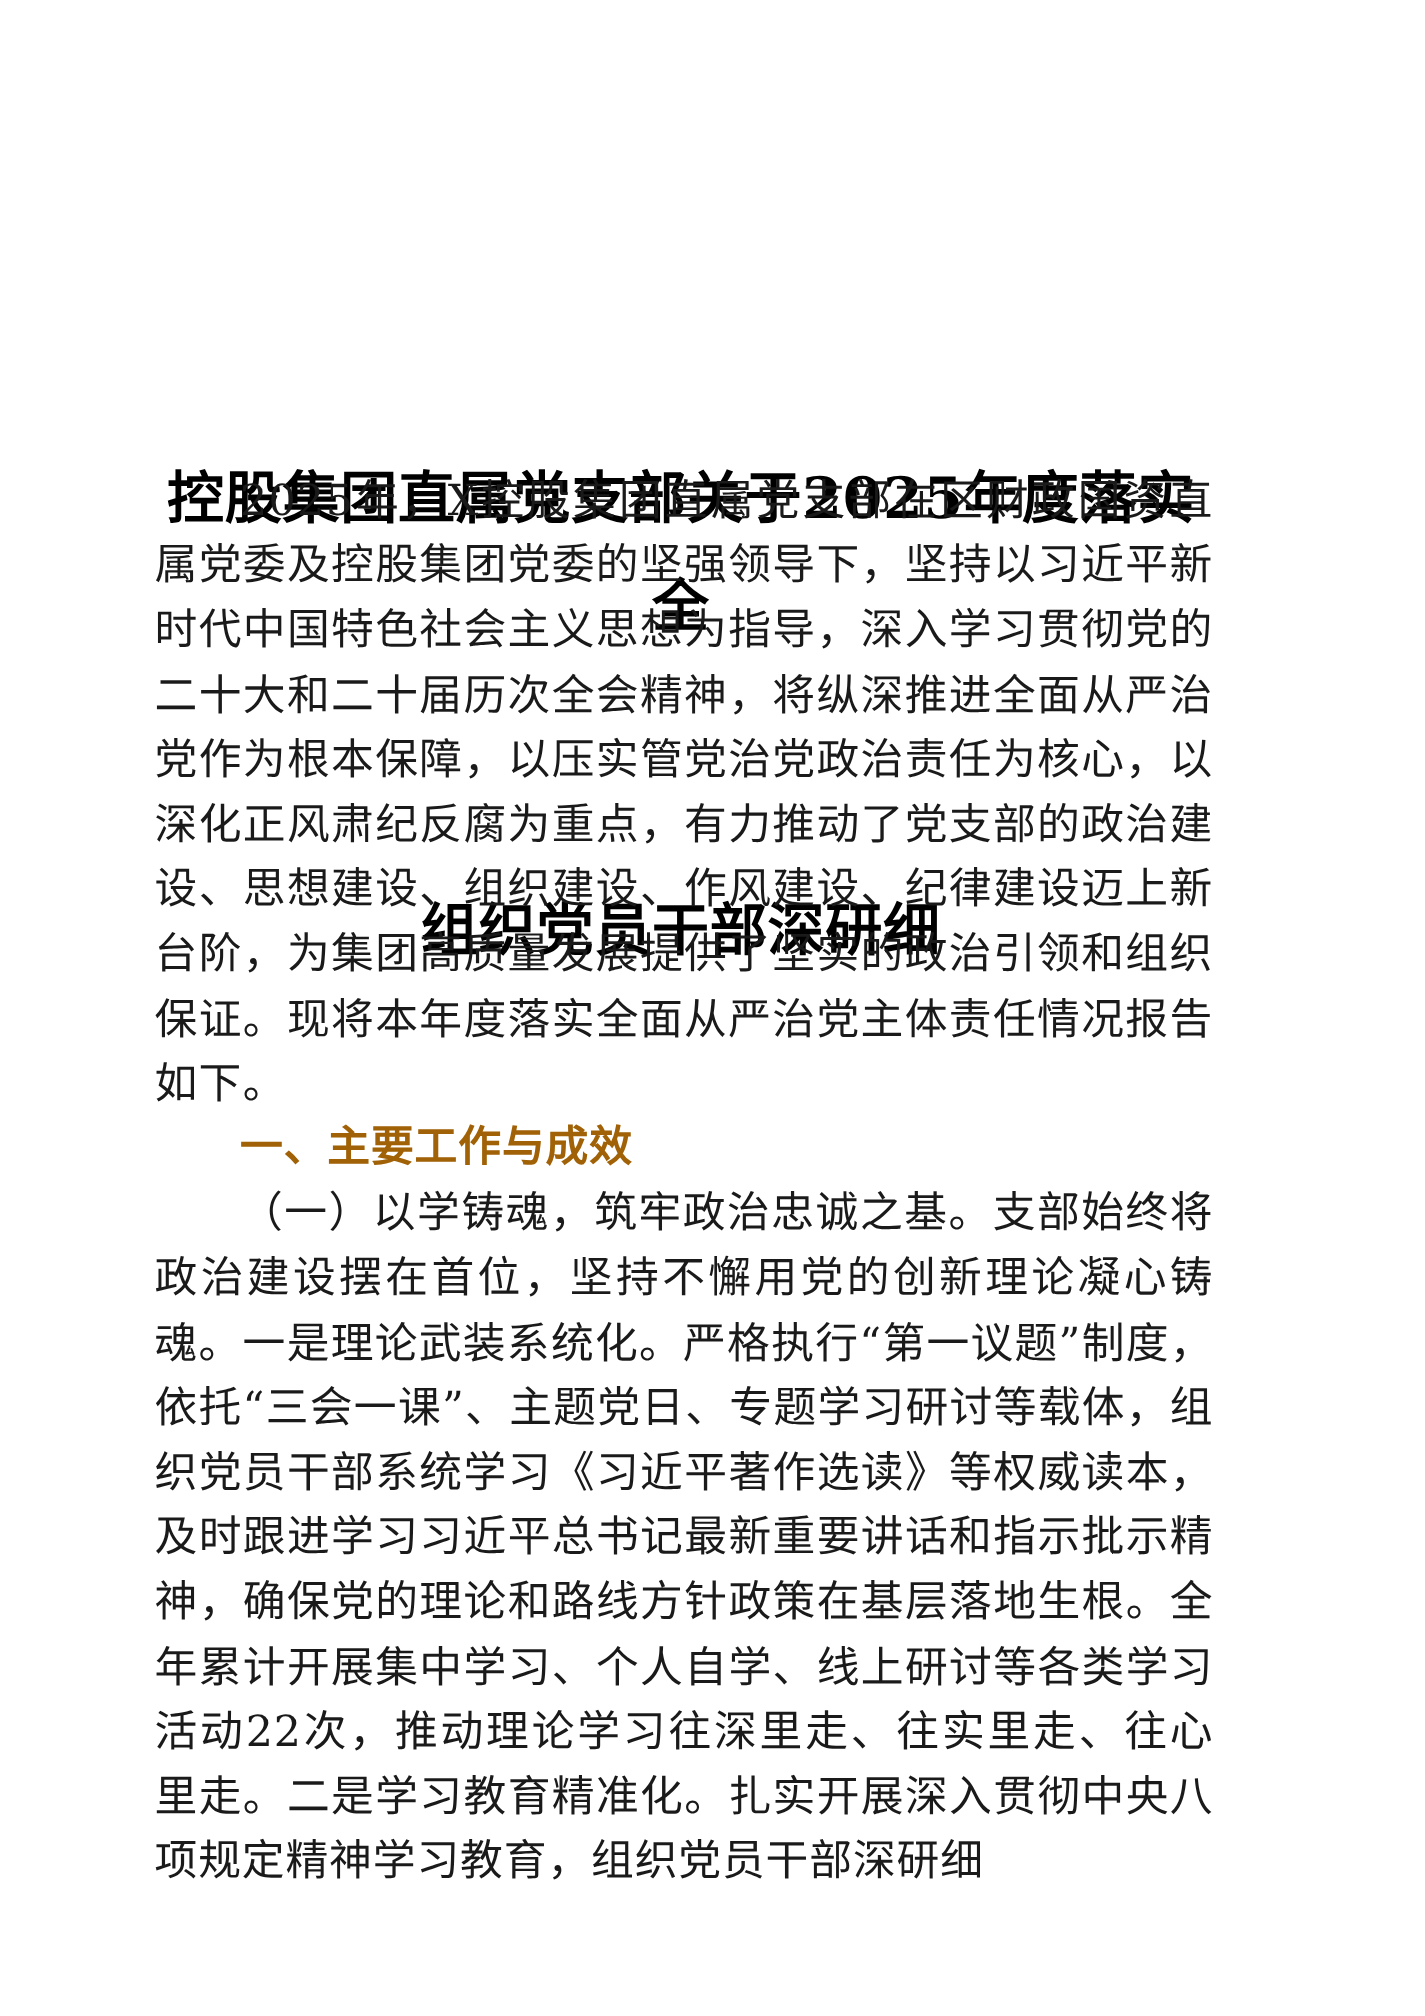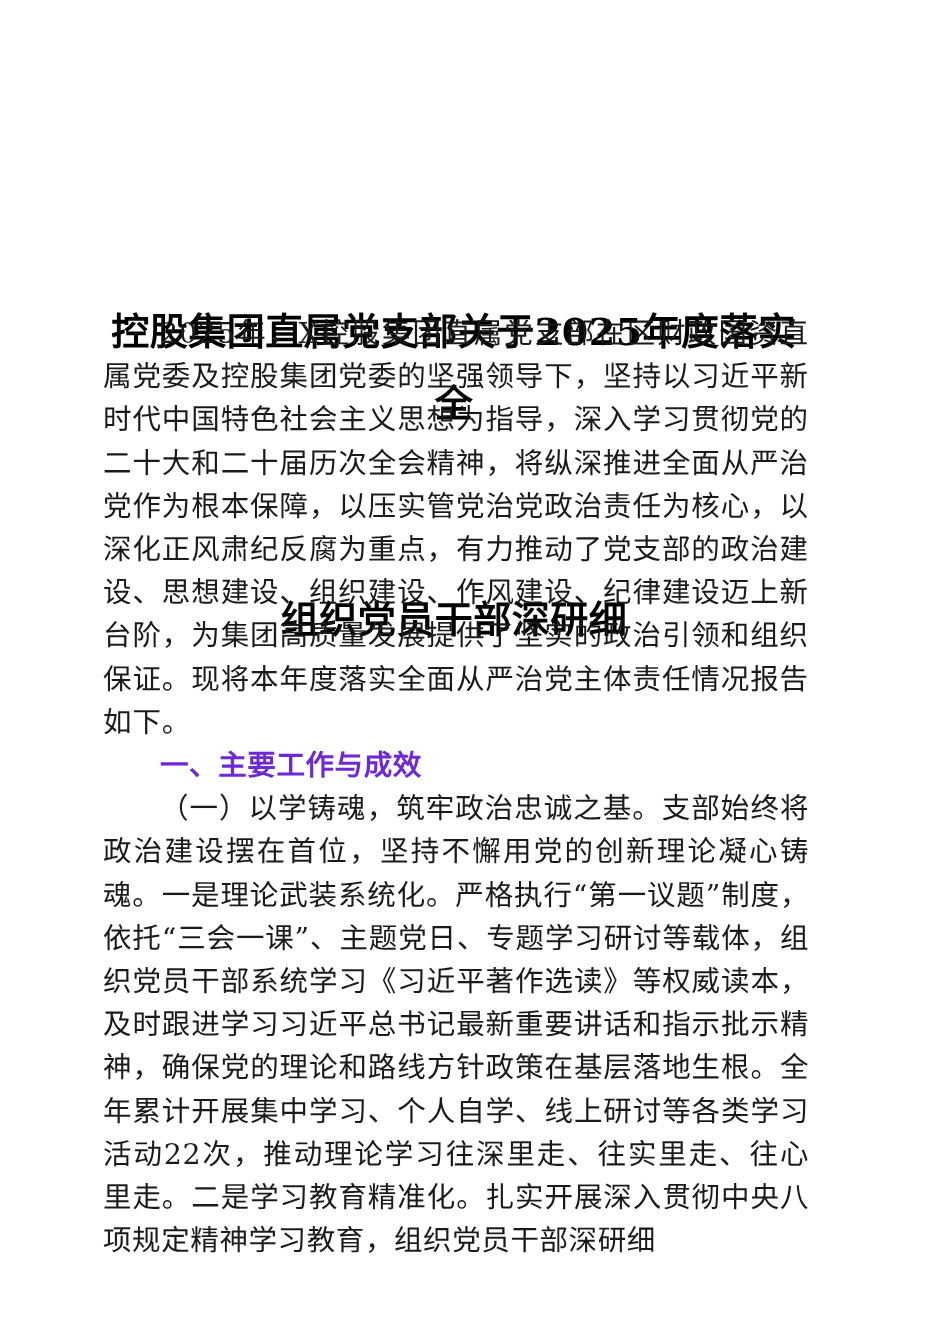--- a/index.html
+++ b/index.html
@@ -64,21 +64,21 @@
     letter-spacing: 0.6px;
   }
 
   
   .heading-1 {
     margin: 0;
     font-family: "Liberation Sans", "DejaVu Sans", sans-serif;
     font-weight: bold;
     font-size: 28.5px;
     line-height: 43.2px;
-    color: #6d28d9;
+    color: #a16207;
     text-indent: 2em;
     letter-spacing: 0.6px;
   }
 
   
   .para, .heading-1, .doc-title {
     text-rendering: optimizeLegibility;
   }
 </style>
 </head>

